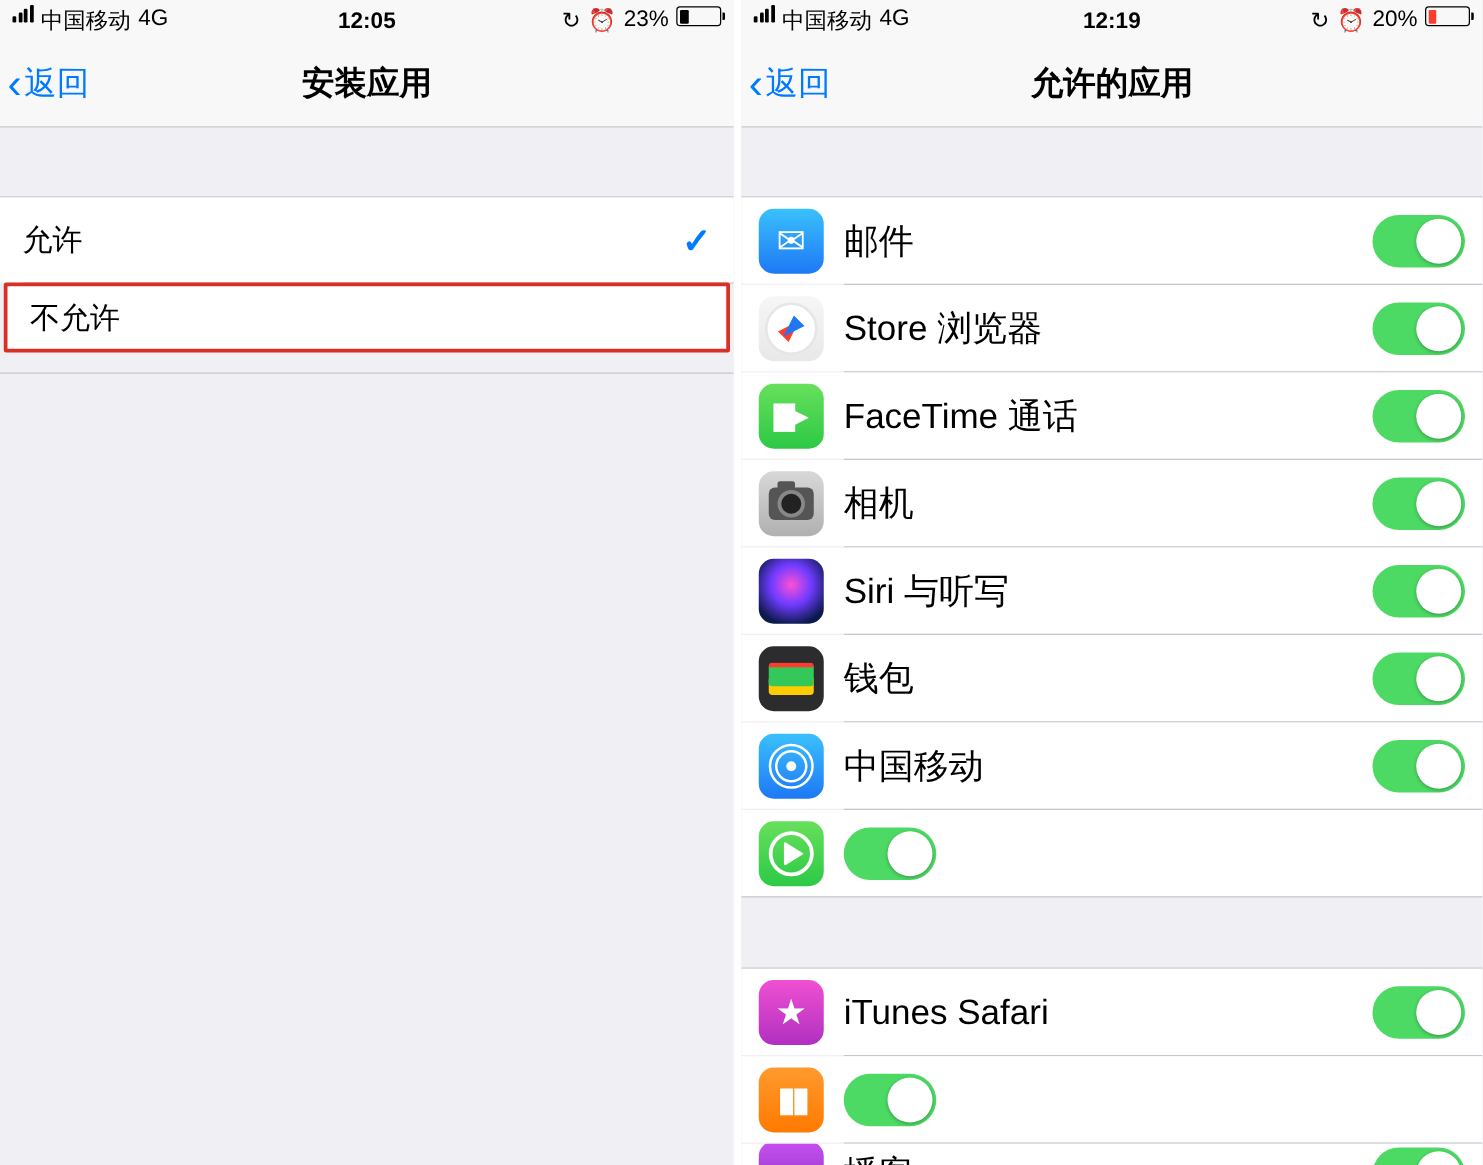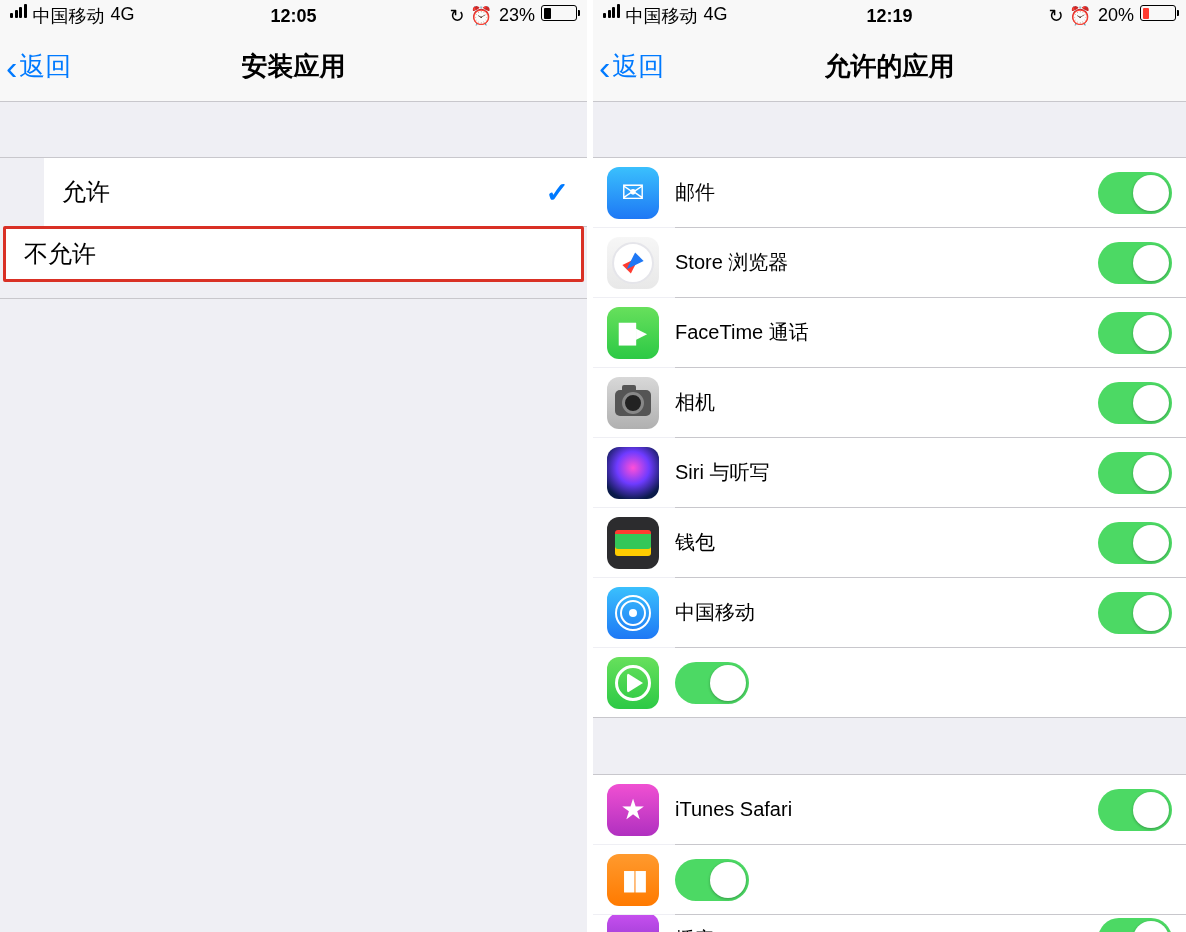--- a/index.html
+++ b/index.html
@@ -65,21 +65,21 @@
     font-size:26px; font-weight:600; color:#000;
   }
   .content { background:#efeff4; }
   .gap { height:55px; }
   .gap-small { height:55px; }
   .list-sep { height:1px; background:#c8c7cc; margin-left:18px; }
   .list-full-sep { height:1px; background:#c8c7cc; }
   .row {
     display:flex; align-items:center;
     height:68px; padding:0 18px; background:#fff;
-    font-size:24px; color:#000;margin-left:44px;
+    font-size:24px; color:#000;
   }
   .row.selectable { cursor:pointer; }
   .row .label { flex:1; }
   .check { color:#007aff; font-size:28px; font-weight:700; }
   .row.highlighted {
     border:3px solid #d93025;
     height:56px;
     margin:-1px 3px 16px 3px;
     position:relative;
     background:#fff;
@@ -89,21 +89,21 @@
   .app-row {
     display:flex; align-items:center;
     height:69px; background:#fff; padding-right:14px;
   }
   .app-icon {
     width:52px; height:52px; border-radius:12px;
     margin:0 16px 0 14px;
     display:flex; align-items:center; justify-content:center;
     color:#fff; font-size:28px; flex-shrink:0;
   }
-  .app-label { flex:1; font-size:20px; color:#000; }
+  .app-label { flex:1; font-size:28px; color:#000; }
   .toggle {
     width:74px; height:42px; border-radius:21px;
     background:#4cd964; position:relative; cursor:pointer;
   }
   .toggle::after {
     content:""; position:absolute; right:3px; top:3px;
     width:36px; height:36px; border-radius:50%;
     background:#fff; box-shadow:0 1px 3px rgba(0,0,0,.3);
   }
   .sep-inset { height:1px; background:#c8c7cc; margin-left:82px; }

